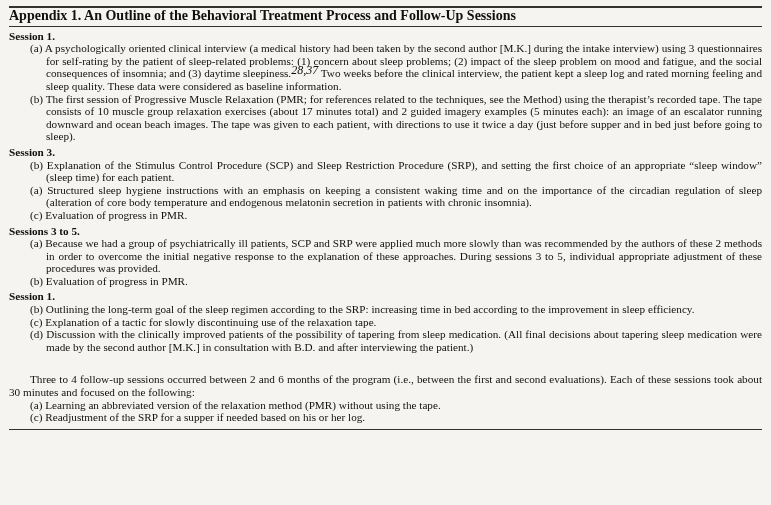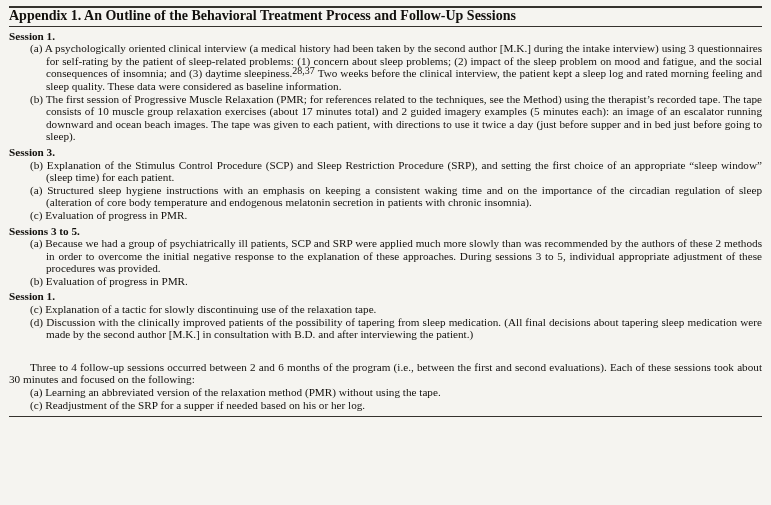--- a/index.html
+++ b/index.html
@@ -34,23 +34,24 @@
     margin-left: 37px;
     text-indent: -16px;
     text-align: justify;
   }
   .fu-intro {
     margin-top: 20px;
     text-indent: 21px;
     text-align: justify;
   }
   .ref {
-    font-size: 10px;
+    font-size: 12px;
     line-height: 0;
     vertical-align: 3.5px;
+    font-style: italic;
   }
   .bottom-rule {
     border-top: 1.2px solid #35322e;
     margin-top: 5px;
     height: 0;
   }
 </style>
 </head>
 <body>
 
@@ -74,20 +75,21 @@
   </div>
 
   <div class="section">
     <div class="section-heading">Sessions 3 to 5.</div>
     <p class="item"><span>(a)</span> <span>Because we had a group of psychiatrically ill patients, SCP and SRP were applied much more slowly than was recommended by the authors of these 2 methods in order to overcome the initial negative response to the explanation of these approaches. During sessions 3 to 5, individual appropriate adjustment of these procedures was provided.</span></p>
     <p class="item"><span>(b)</span> <span>Evaluation of progress in PMR.</span></p>
   </div>
 
   <div class="section">
     <div class="section-heading">Session 1.</div>
+    <p class="item"><span>(b)</span> <span>Outlining the long-term goal of the sleep regimen according to the SRP: increasing time in bed according to the improvement in sleep efficiency.</span></p>
     <p class="item"><span>(c)</span> <span>Explanation of a tactic for slowly discontinuing use of the relaxation tape.</span></p>
     <p class="item"><span>(d)</span> <span>Discussion with the clinically improved patients of the possibility of tapering from sleep medication. (All final decisions about tapering sleep medication were made by the second author [M.K.] in consultation with B.D. and after interviewing the patient.)</span></p>
   </div>
 
   <div class="section">
     <p class="fu-intro">Three to 4 follow-up sessions occurred between 2 and 6 months of the program (i.e., between the first and second evaluations). Each of these sessions took about 30 minutes and focused on the following:</p>
     <p class="item"><span>(a)</span> <span>Learning an abbreviated version of the relaxation method (PMR) without using the tape.</span></p>
     <p class="item"><span>(c)</span> <span>Readjustment of the SRP for a supper if needed based on his or her log.</span></p>
   </div>
 

